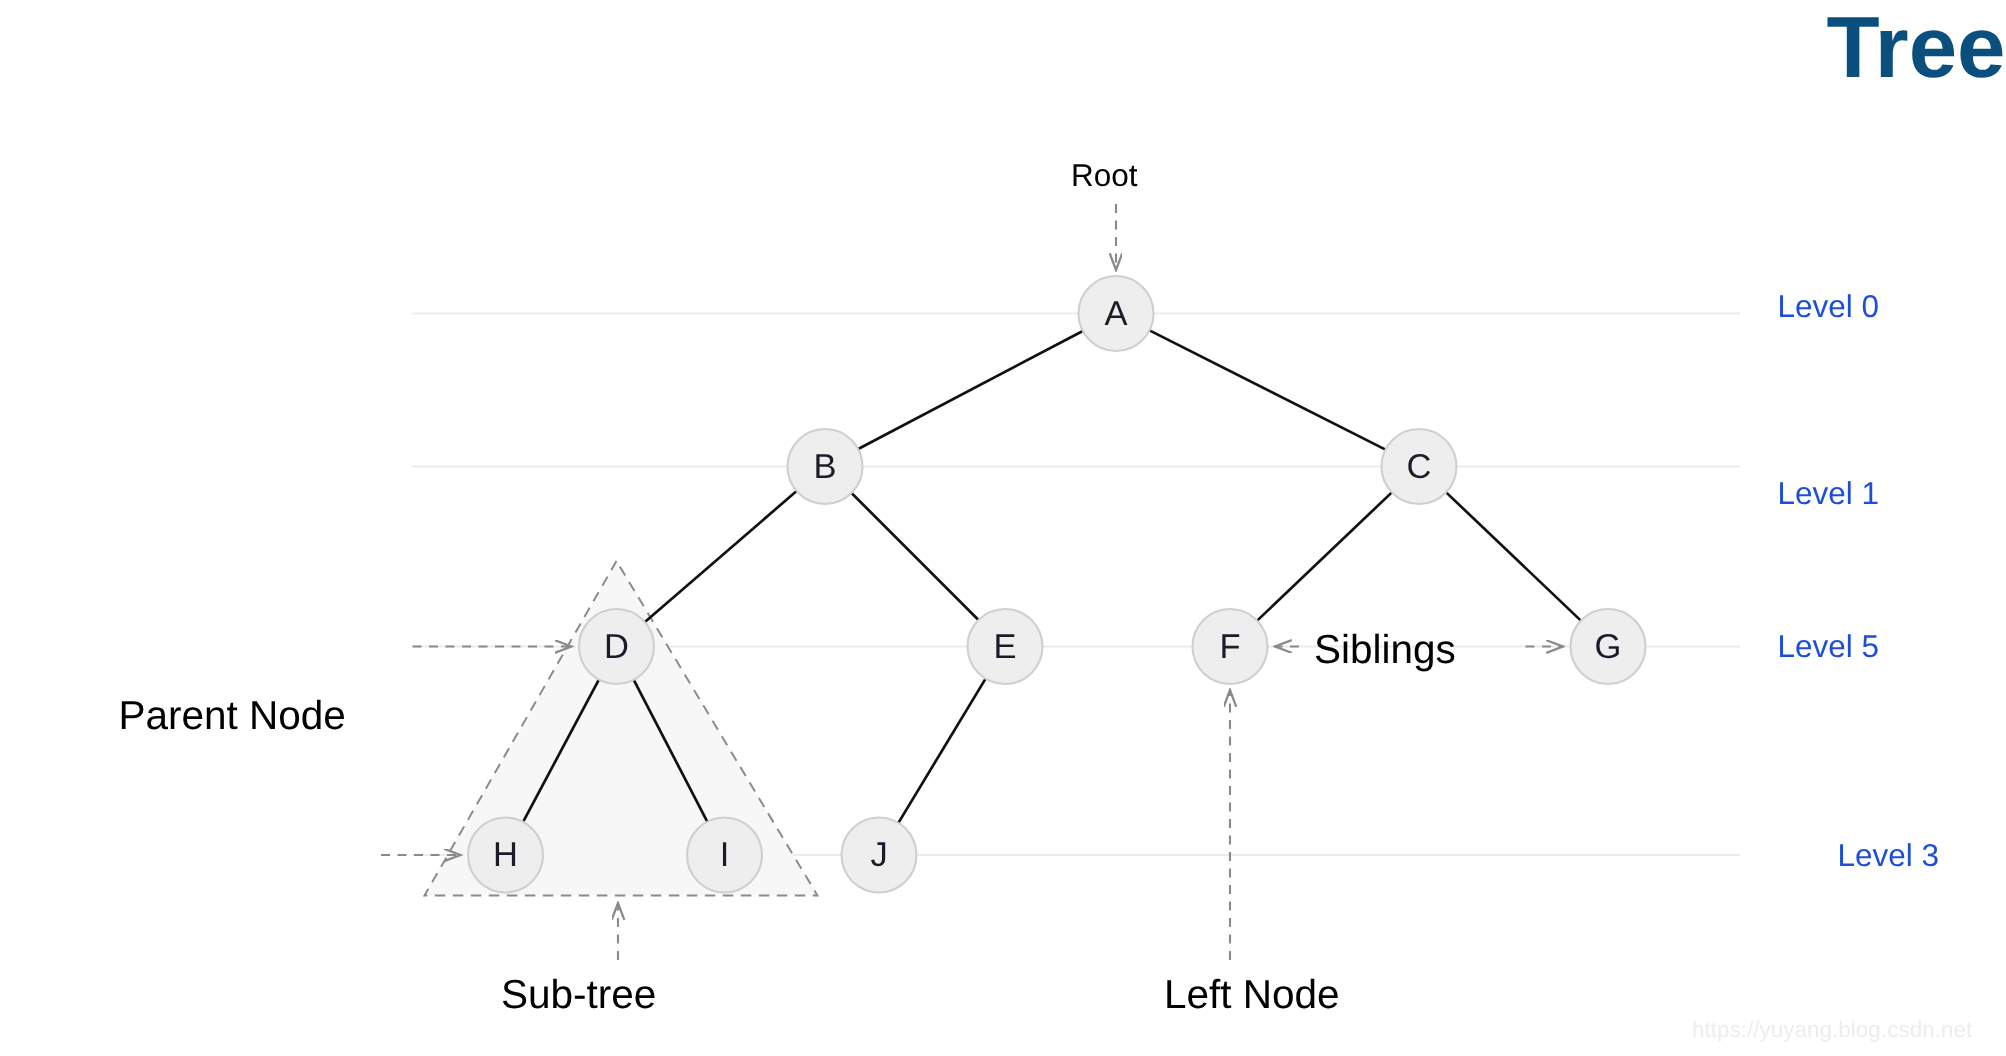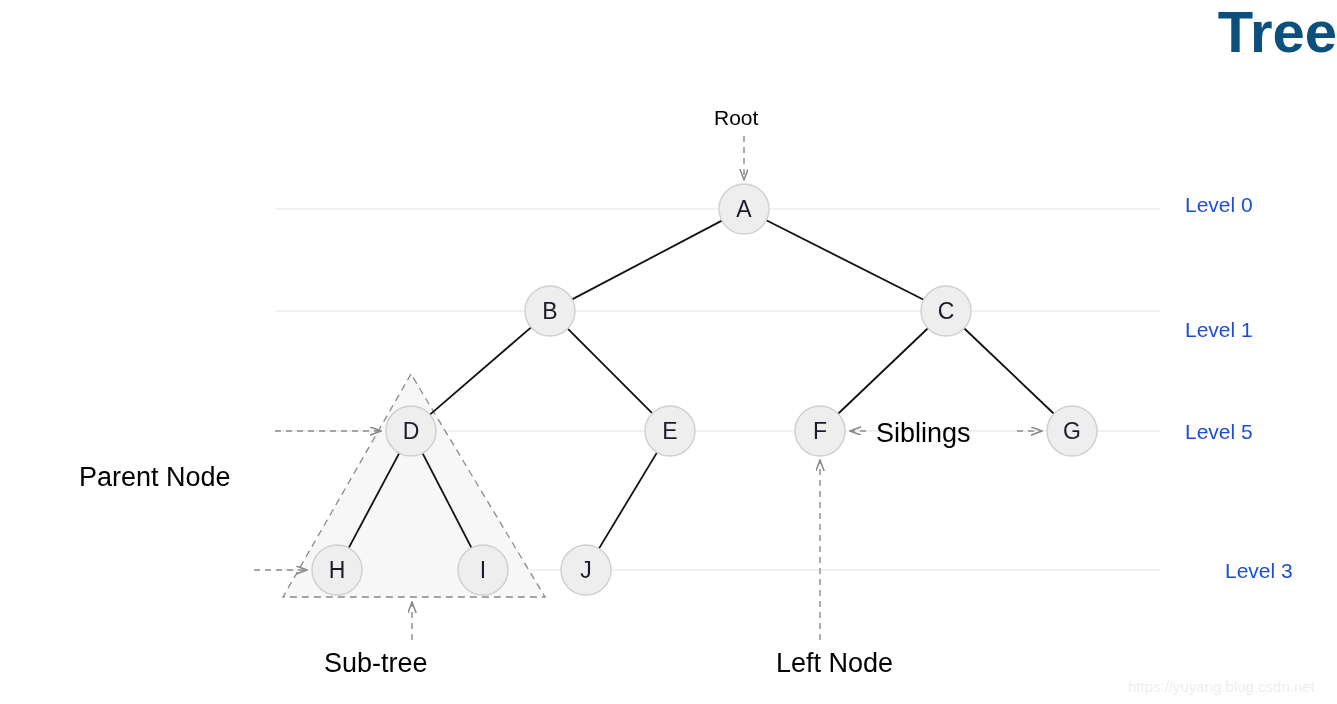--- a/index.html
+++ b/index.html
@@ -150,18 +150,18 @@
   <div id="level-labels">
       <div class="level-label" style="left: 1185px; top: 193px;">Level 0</div>
       <div class="level-label" style="left: 1185px; top: 318px;">Level 1</div>
       <div class="level-label" style="left: 1185px; top: 420px;">Level 5</div>
       <div class="level-label" style="left: 1185px; top: 559px; margin-left: 40px;">Level 3</div>
     </div>
 
   <div class="root-label" style="left:714px; top:106px;">Root</div>
   <div class="callout-label" style="left:79px; top:418px;margin-top:44px;">Parent Node</div>
   <div class="callout-label" style="left:876px; top:418px;">Siblings</div>
-  <div class="callout-label" style="left:324px; top:648px;">Sub-tree</div>
+  <div class="callout-label" style="left:334px; top:648px;">Sub-tree</div>
   <div class="callout-label" style="left:738px; top:648px;margin-left:38px;">Left Node</div>
 
   <div class="watermark" style="left:1128px; top:678px;">https://yuyang.blog.csdn.net</div>
 
 </div>
 
 </body></html>

